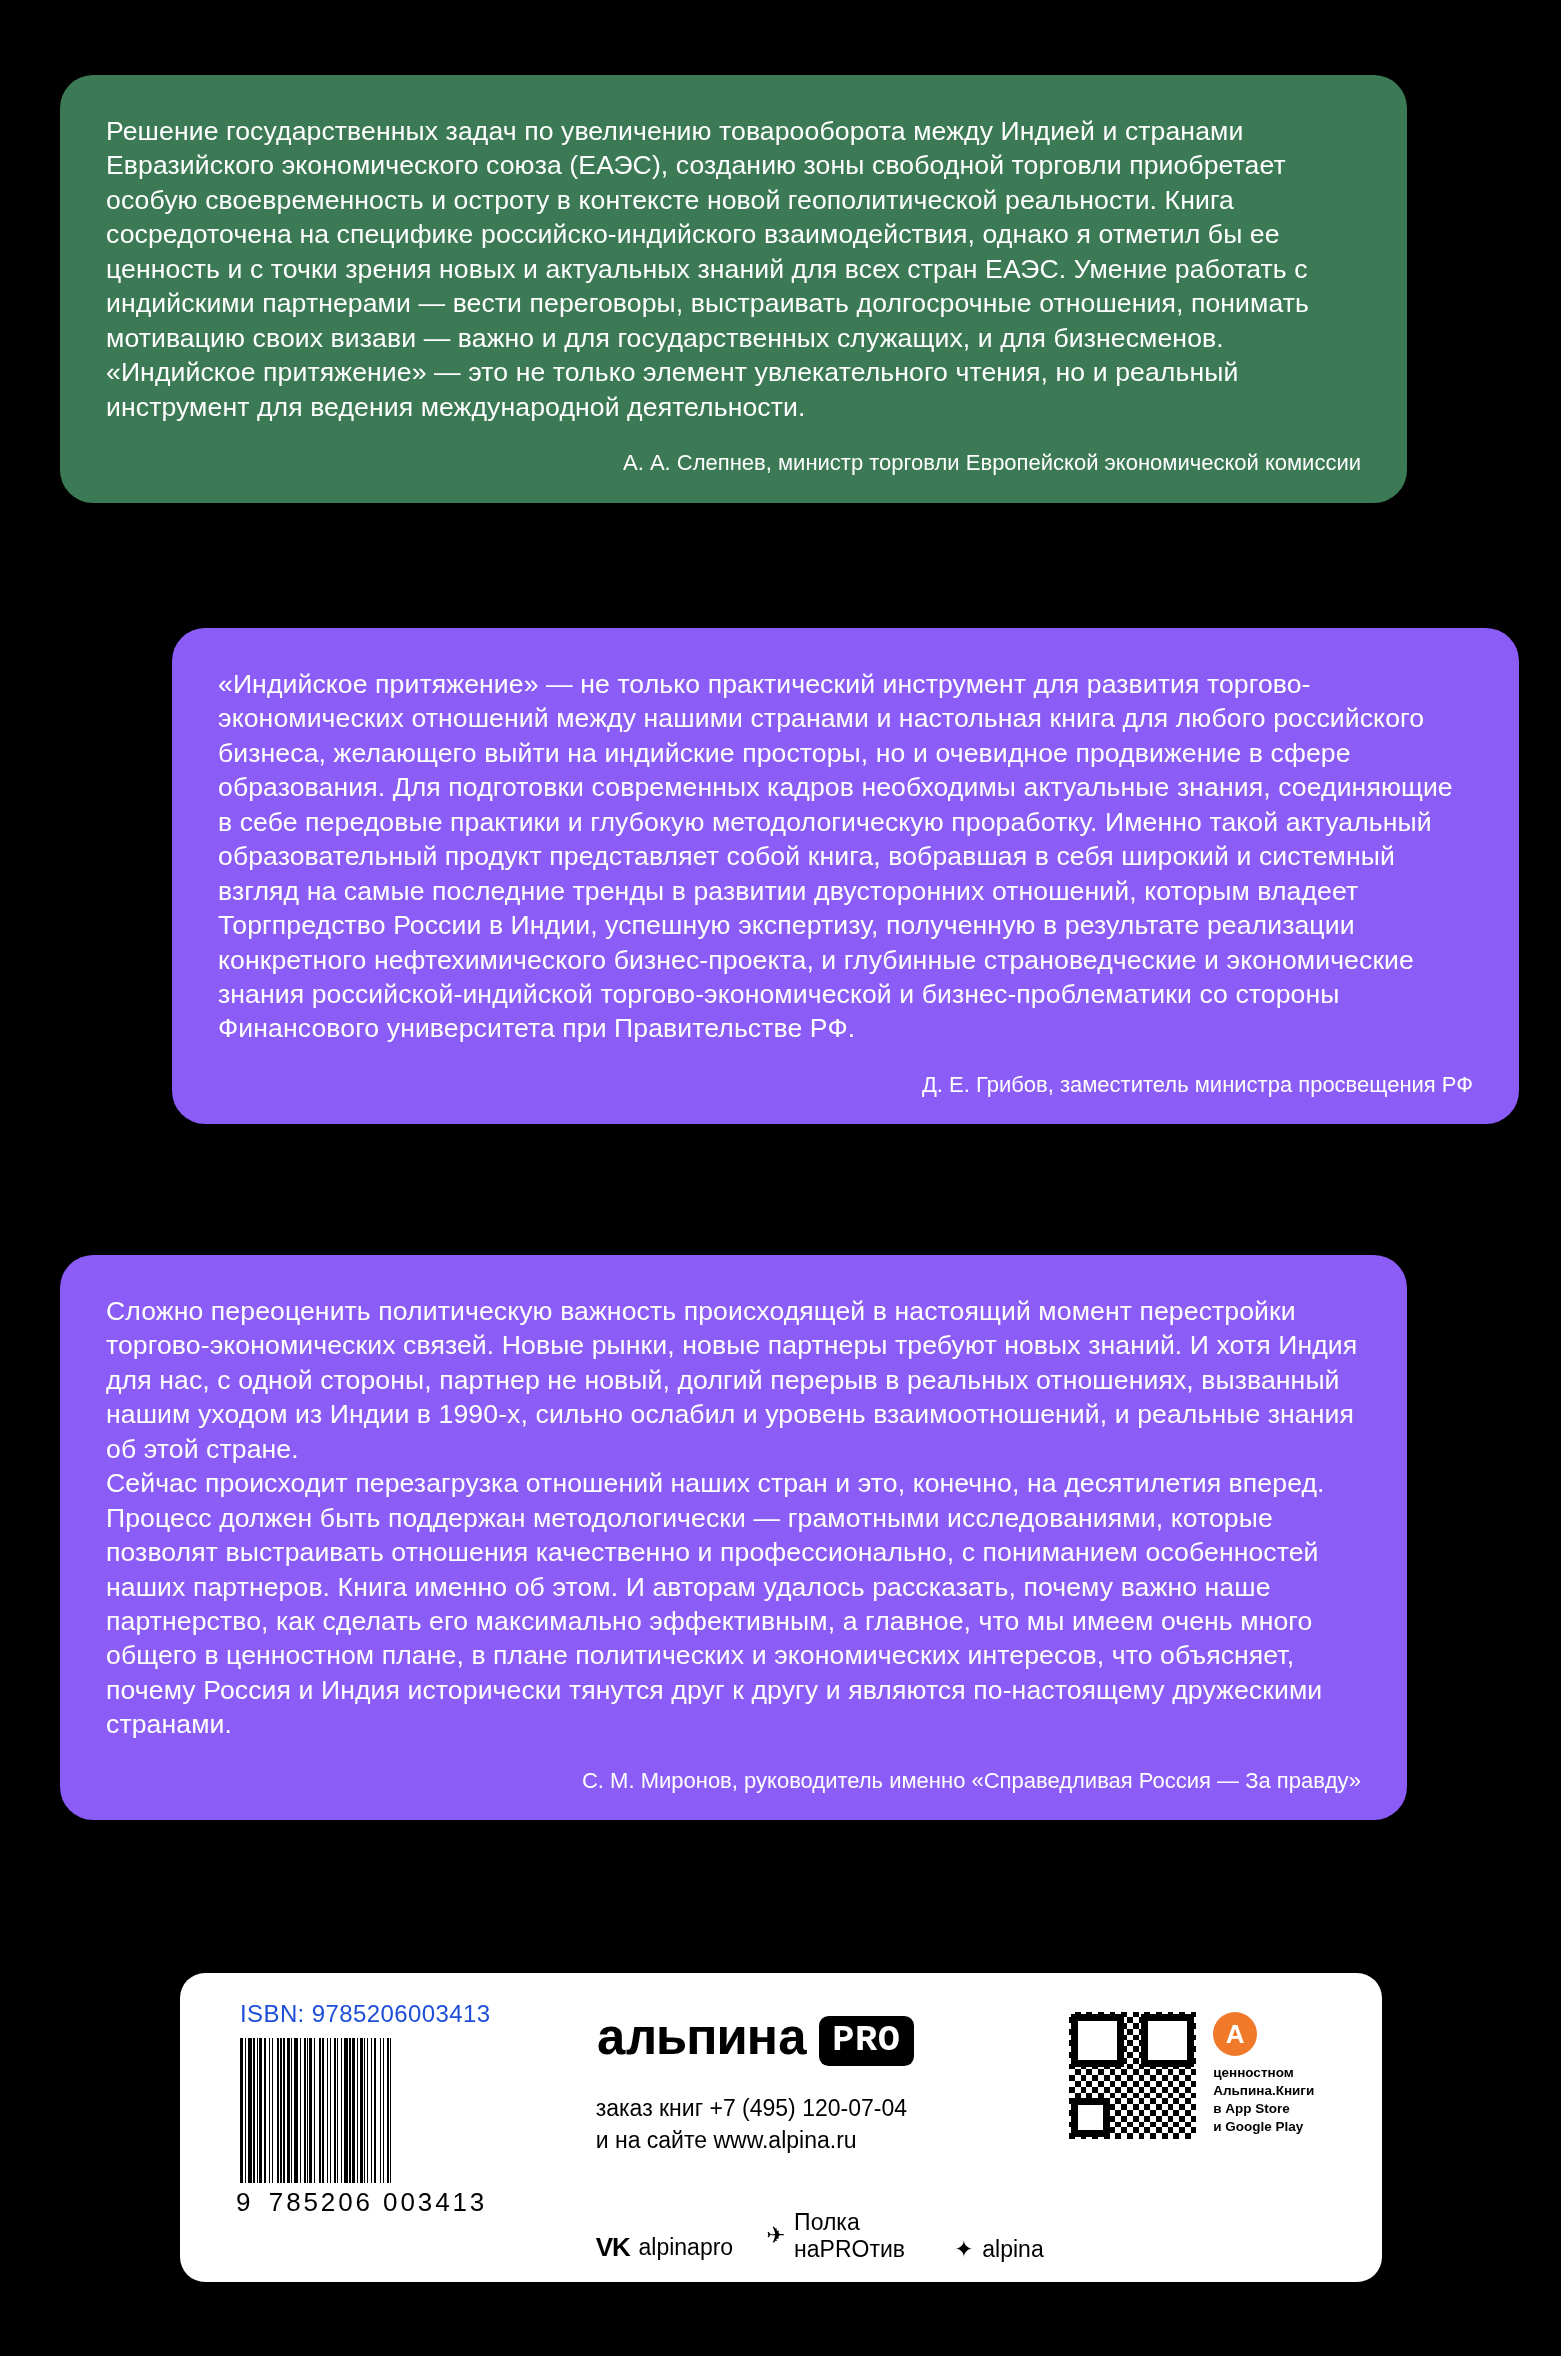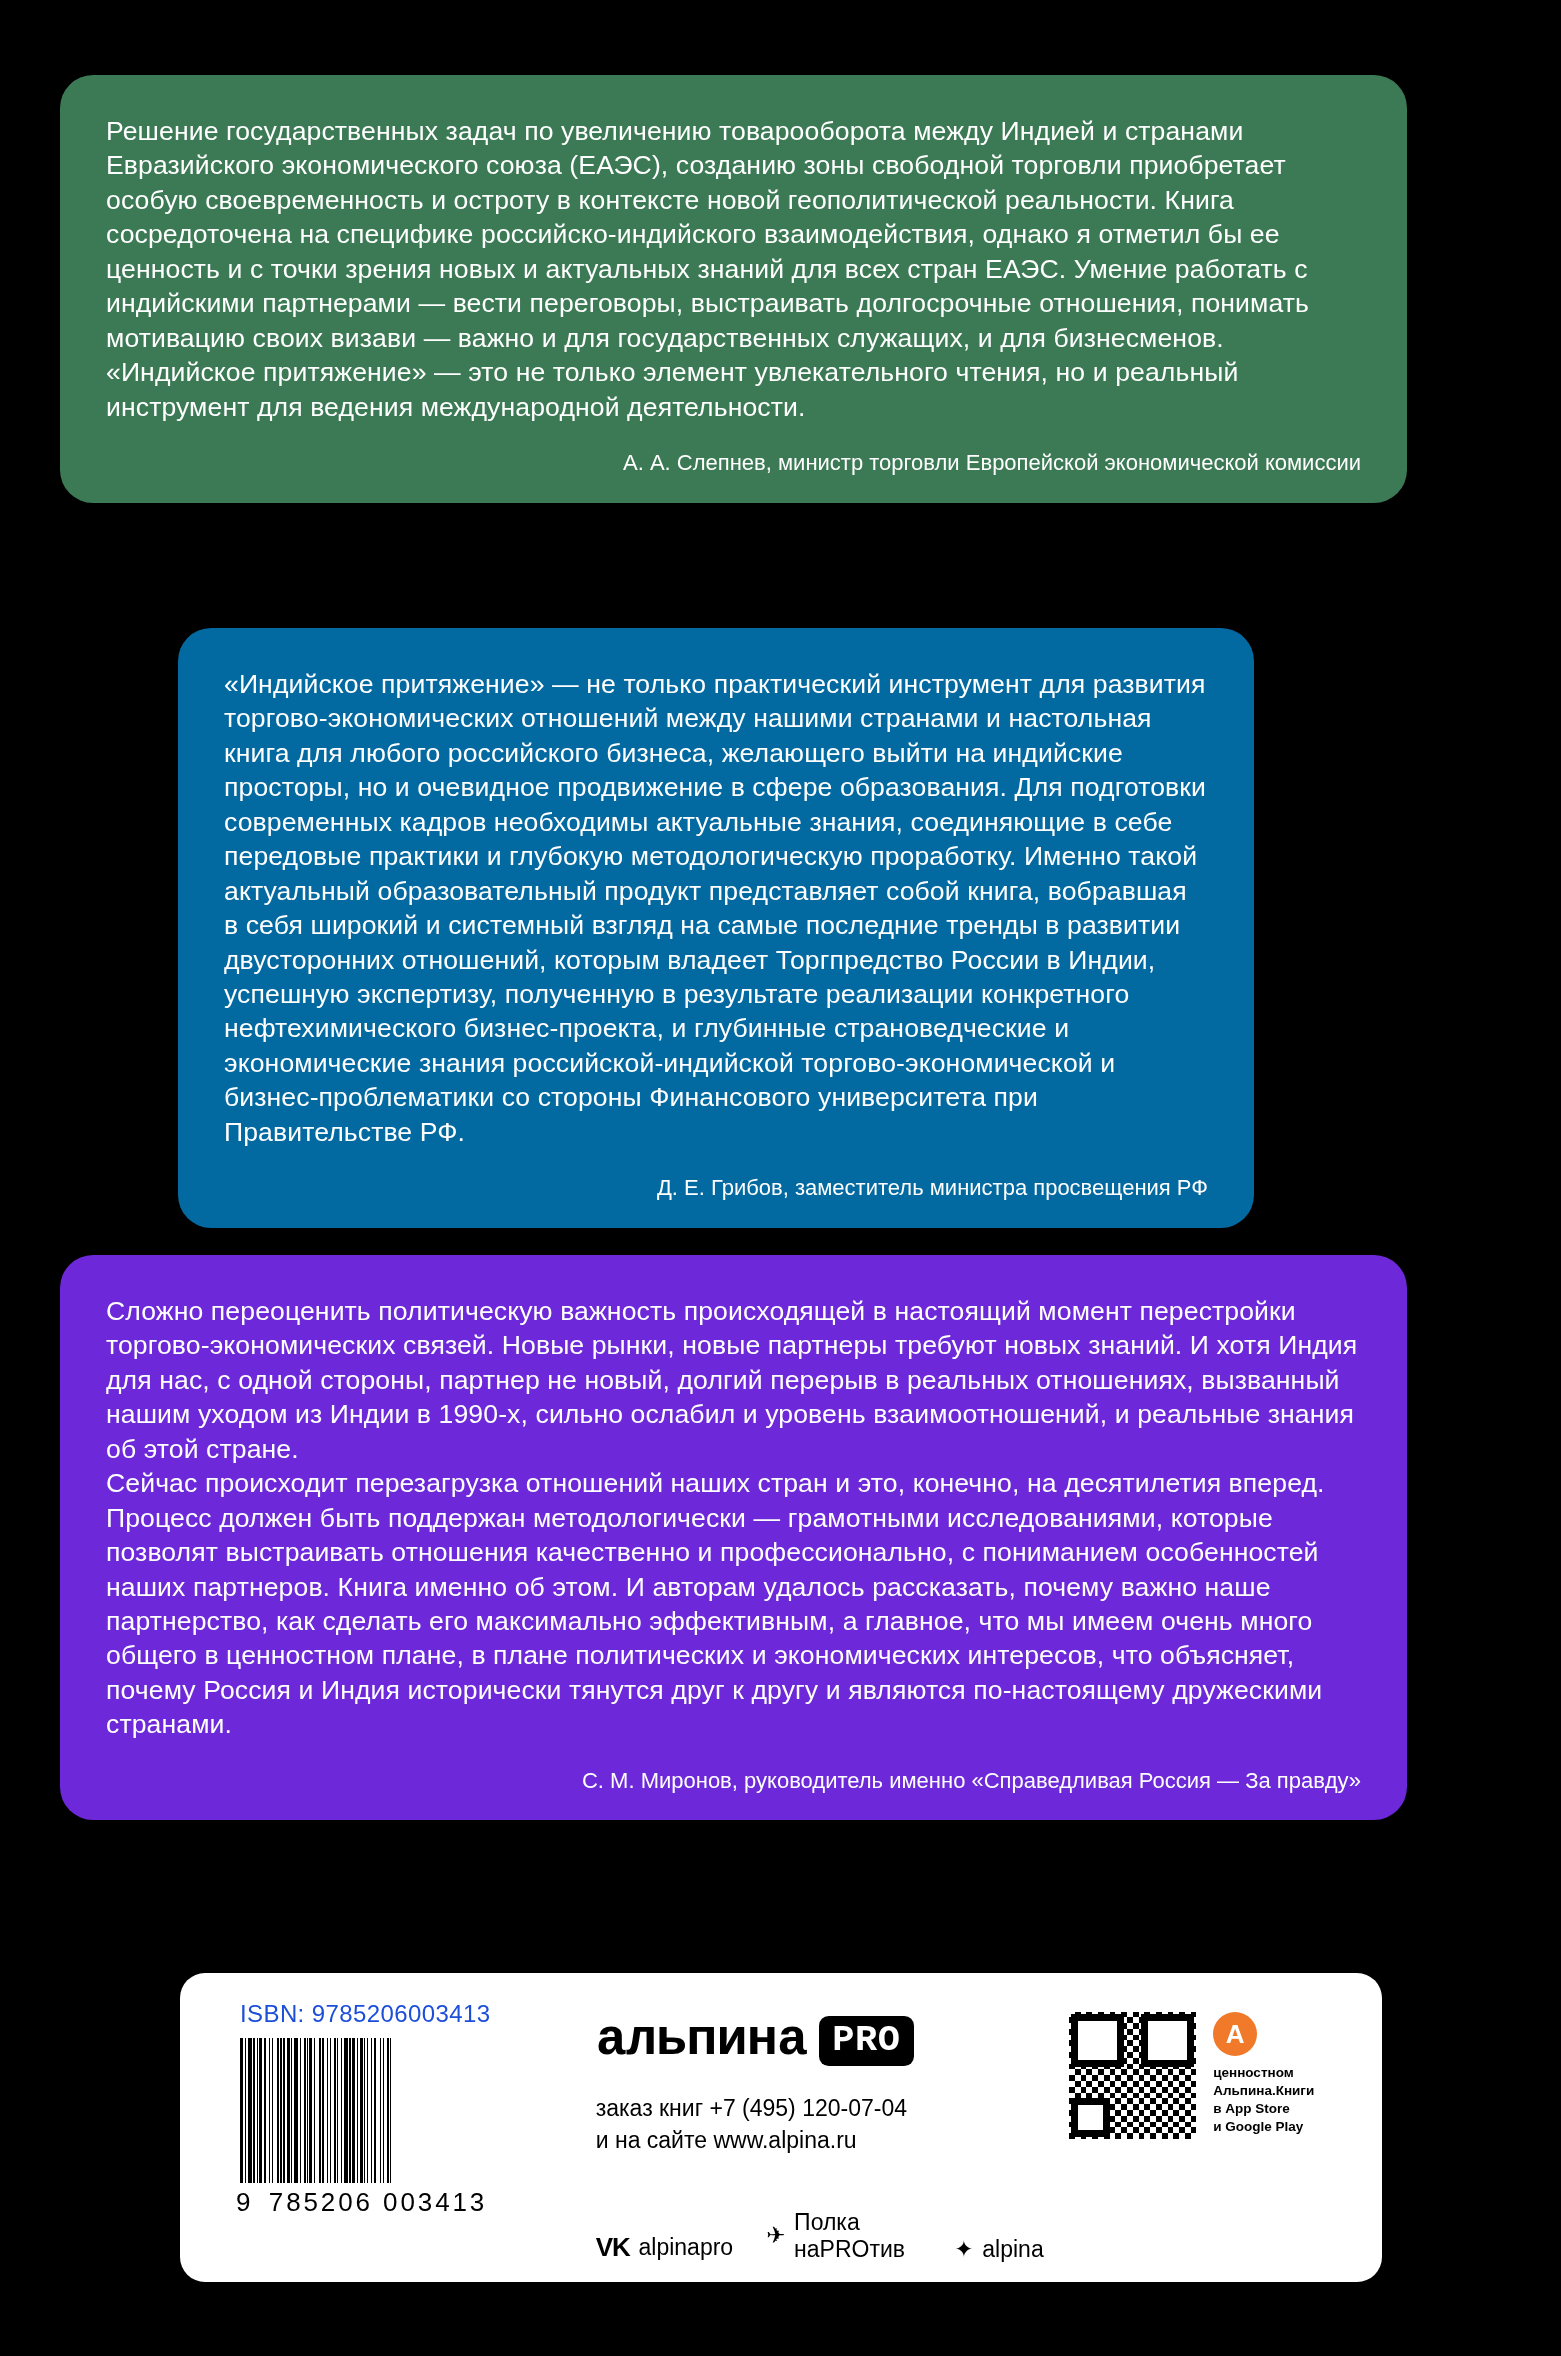--- a/index.html
+++ b/index.html
@@ -42,30 +42,30 @@
     color: #ffffff;
   }
 
   #quote-1 {
     left: 60px;
     top: 75px;
     width: 1347px;
     background: #3b7a54;
   }
   #quote-2 {
-    left: 178px;
+    left: 172px;
     top: 628px;
-    width: 1076px;
-    background: #0369a1;
+    width: 1347px;
+    background: #8b5cf6;
   }
   #quote-3 {
     left: 60px;
     top: 1255px;
     width: 1347px;
-    background: #6d28d9;
+    background: #8b5cf6;
   }
 
   
   #footer-panel {
     position: absolute;
     left: 180px;
     top: 1973px;
     width: 1202px;
     height: 309px;
     background: #ffffff;

